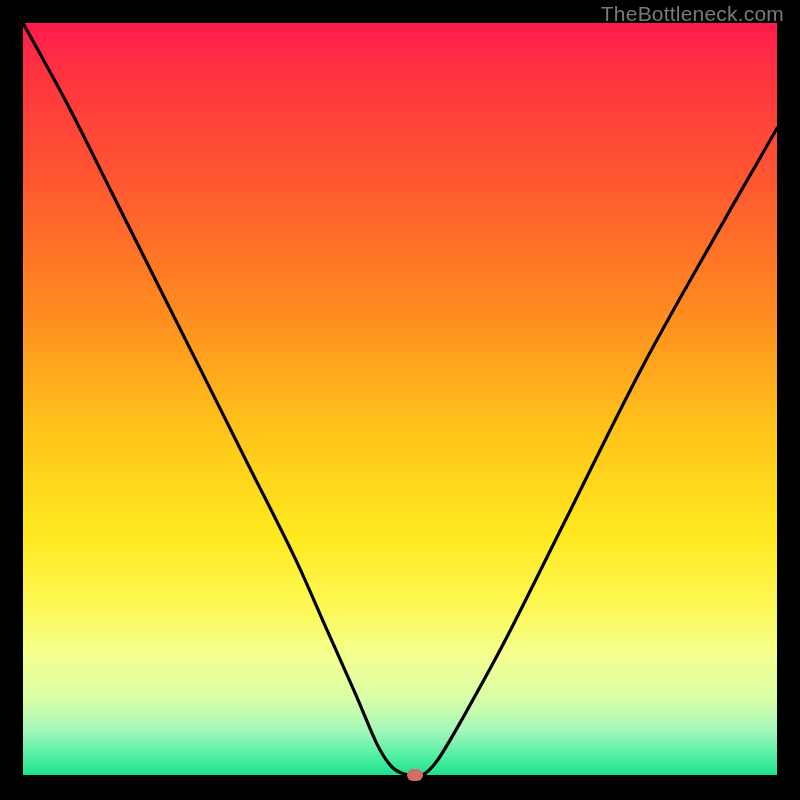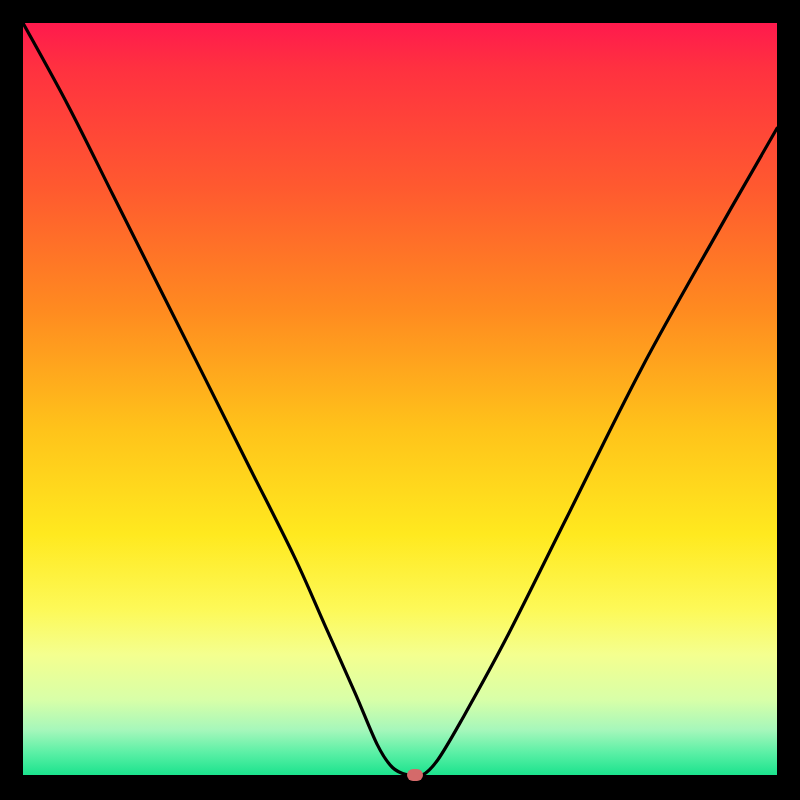--- a/index.html
+++ b/index.html
@@ -67,20 +67,21 @@
     background: #d46a6a;
     transform: translate(-50%, -50%);
     z-index: 40;
   }
 </style>
 </head>
 <body>
 
 <div class="frame">
 
+  <div class="watermark">TheBottleneck.com</div>
 
   <div class="plot-area">
 
     <svg class="curve" viewBox="0 0 754 752" preserveAspectRatio="none">
       <path id="curve-path" d="M 0.0 0.0 C 7.5 13.8, 30.2 53.9, 45.2 82.7 C 60.3 111.5, 75.4 142.9, 90.5 173.0 C 105.6 203.0, 120.6 233.1, 135.7 263.2 C 150.8 293.3, 165.9 323.4, 181.0 353.4 C 196.0 383.5, 211.1 413.6, 226.2 443.7 C 241.3 473.8, 258.9 507.6, 271.4 533.9 C 284.0 560.2, 291.5 579.0, 301.6 601.6 C 311.7 624.2, 323.0 649.2, 331.8 669.3 C 340.6 689.3, 348.1 709.4, 354.4 721.9 C 360.7 734.5, 364.4 739.5, 369.5 744.5 C 374.5 749.5, 379.5 750.7, 384.5 752.0 C 389.6 753.3, 394.6 754.5, 399.6 752.0 C 404.6 749.5, 408.4 745.7, 414.7 737.0 C 421.0 728.2, 426.0 719.4, 437.3 699.4 C 448.6 679.3, 465.0 650.5, 482.6 616.6 C 500.2 582.8, 520.3 541.4, 542.9 496.3 C 565.5 451.2, 593.1 393.5, 618.3 345.9 C 643.4 298.3, 671.1 250.7, 693.7 210.6 C 716.3 170.5, 743.9 122.8, 754.0 105.3" fill="none" stroke="#000" stroke-width="3.2" stroke-linecap="round" stroke-linejoin="round"></path>
     </svg>
 
     <div class="dot" id="min-dot" style="left: 392.08px; top: 752px;"></div>
 
   </div>

